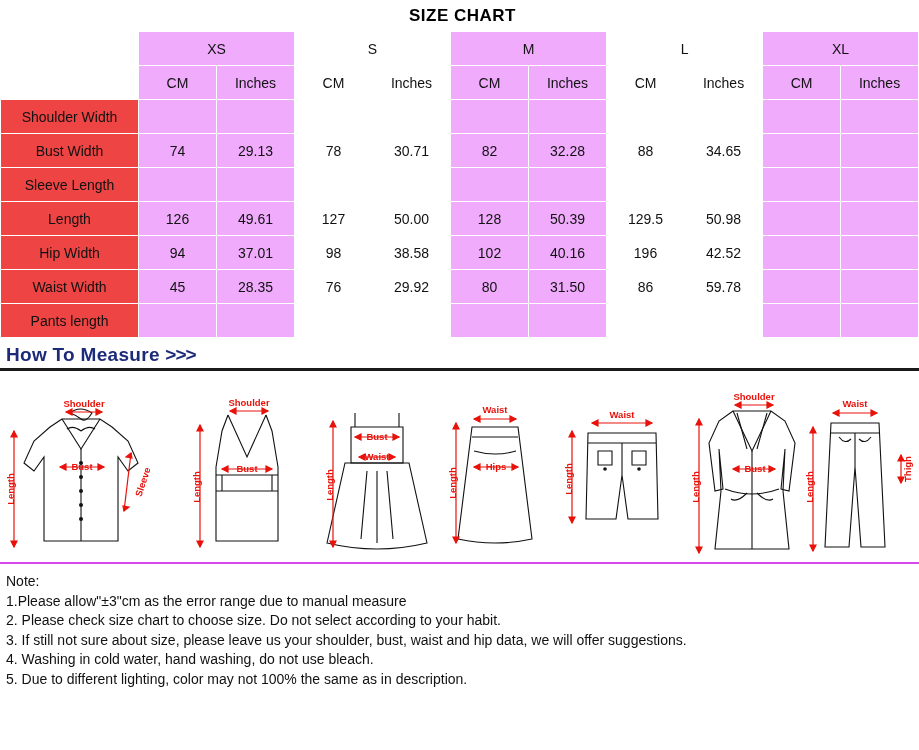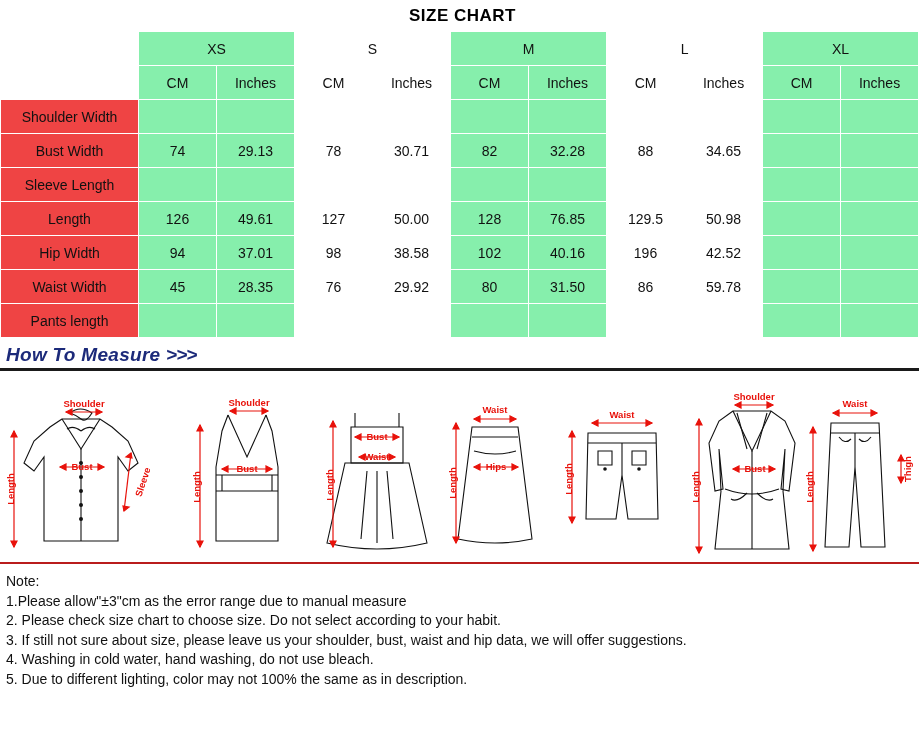--- a/index.html
+++ b/index.html
@@ -50,46 +50,45 @@
     font-weight: bold;
     color: #111;
     height: 30px;
   }
   .rowlabel {
     text-align: center;
     font-size: 14px;
     color: #111;
     background: #ef4444;
   }
-  .shade { background: #86efac; }
+  .shade { background: #f0abfc; }
   .plain { background: #ffffff; }
 
   .how-to {
     margin-top: 4px;
     padding: 2px 0 0 6px;
     font-size: 19px;
     font-weight: bold;
-    font-style: italic;
     color: #1c2a7a;
     letter-spacing: 0.3px;
   }
   .how-to .arrows { color: #1c2a7a; letter-spacing: -1px; }
   .rule {
     height: 3px;
     background: #1a1a1a;
     margin: 2px 0 0 0;
     width: 919px;
   }
 
   .figures {
     position: relative;
     width: 919px;
     height: 193px;
     background: #ffffff;
-    border-bottom: 2px solid #b91c1c;
+    border-bottom: 2px solid #d946ef;
     overflow: hidden;
     text-decoration: underline;
   }
   .fig { position: absolute; top: 0; height: 193px; }
 
   .notes {
     padding: 8px 0 0 6px;
     font-size: 14px;
     line-height: 19.5px;
     color: #111;
@@ -182,21 +181,21 @@
         <td class="shade"></td>
       </tr>
 
       <tr>
         <td class="rowlabel">Length</td>
         <td class="shade">126</td>
         <td class="shade">49.61</td>
         <td class="plain">127</td>
         <td class="plain">50.00</td>
         <td class="shade">128</td>
-        <td class="shade">76.85</td>
+        <td class="shade">50.39</td>
         <td class="plain">129.5</td>
         <td class="plain">50.98</td>
         <td class="shade"></td>
         <td class="shade"></td>
       </tr>
 
       <tr>
         <td class="rowlabel">Hip Width</td>
         <td class="shade">94</td>
         <td class="shade">37.01</td>

